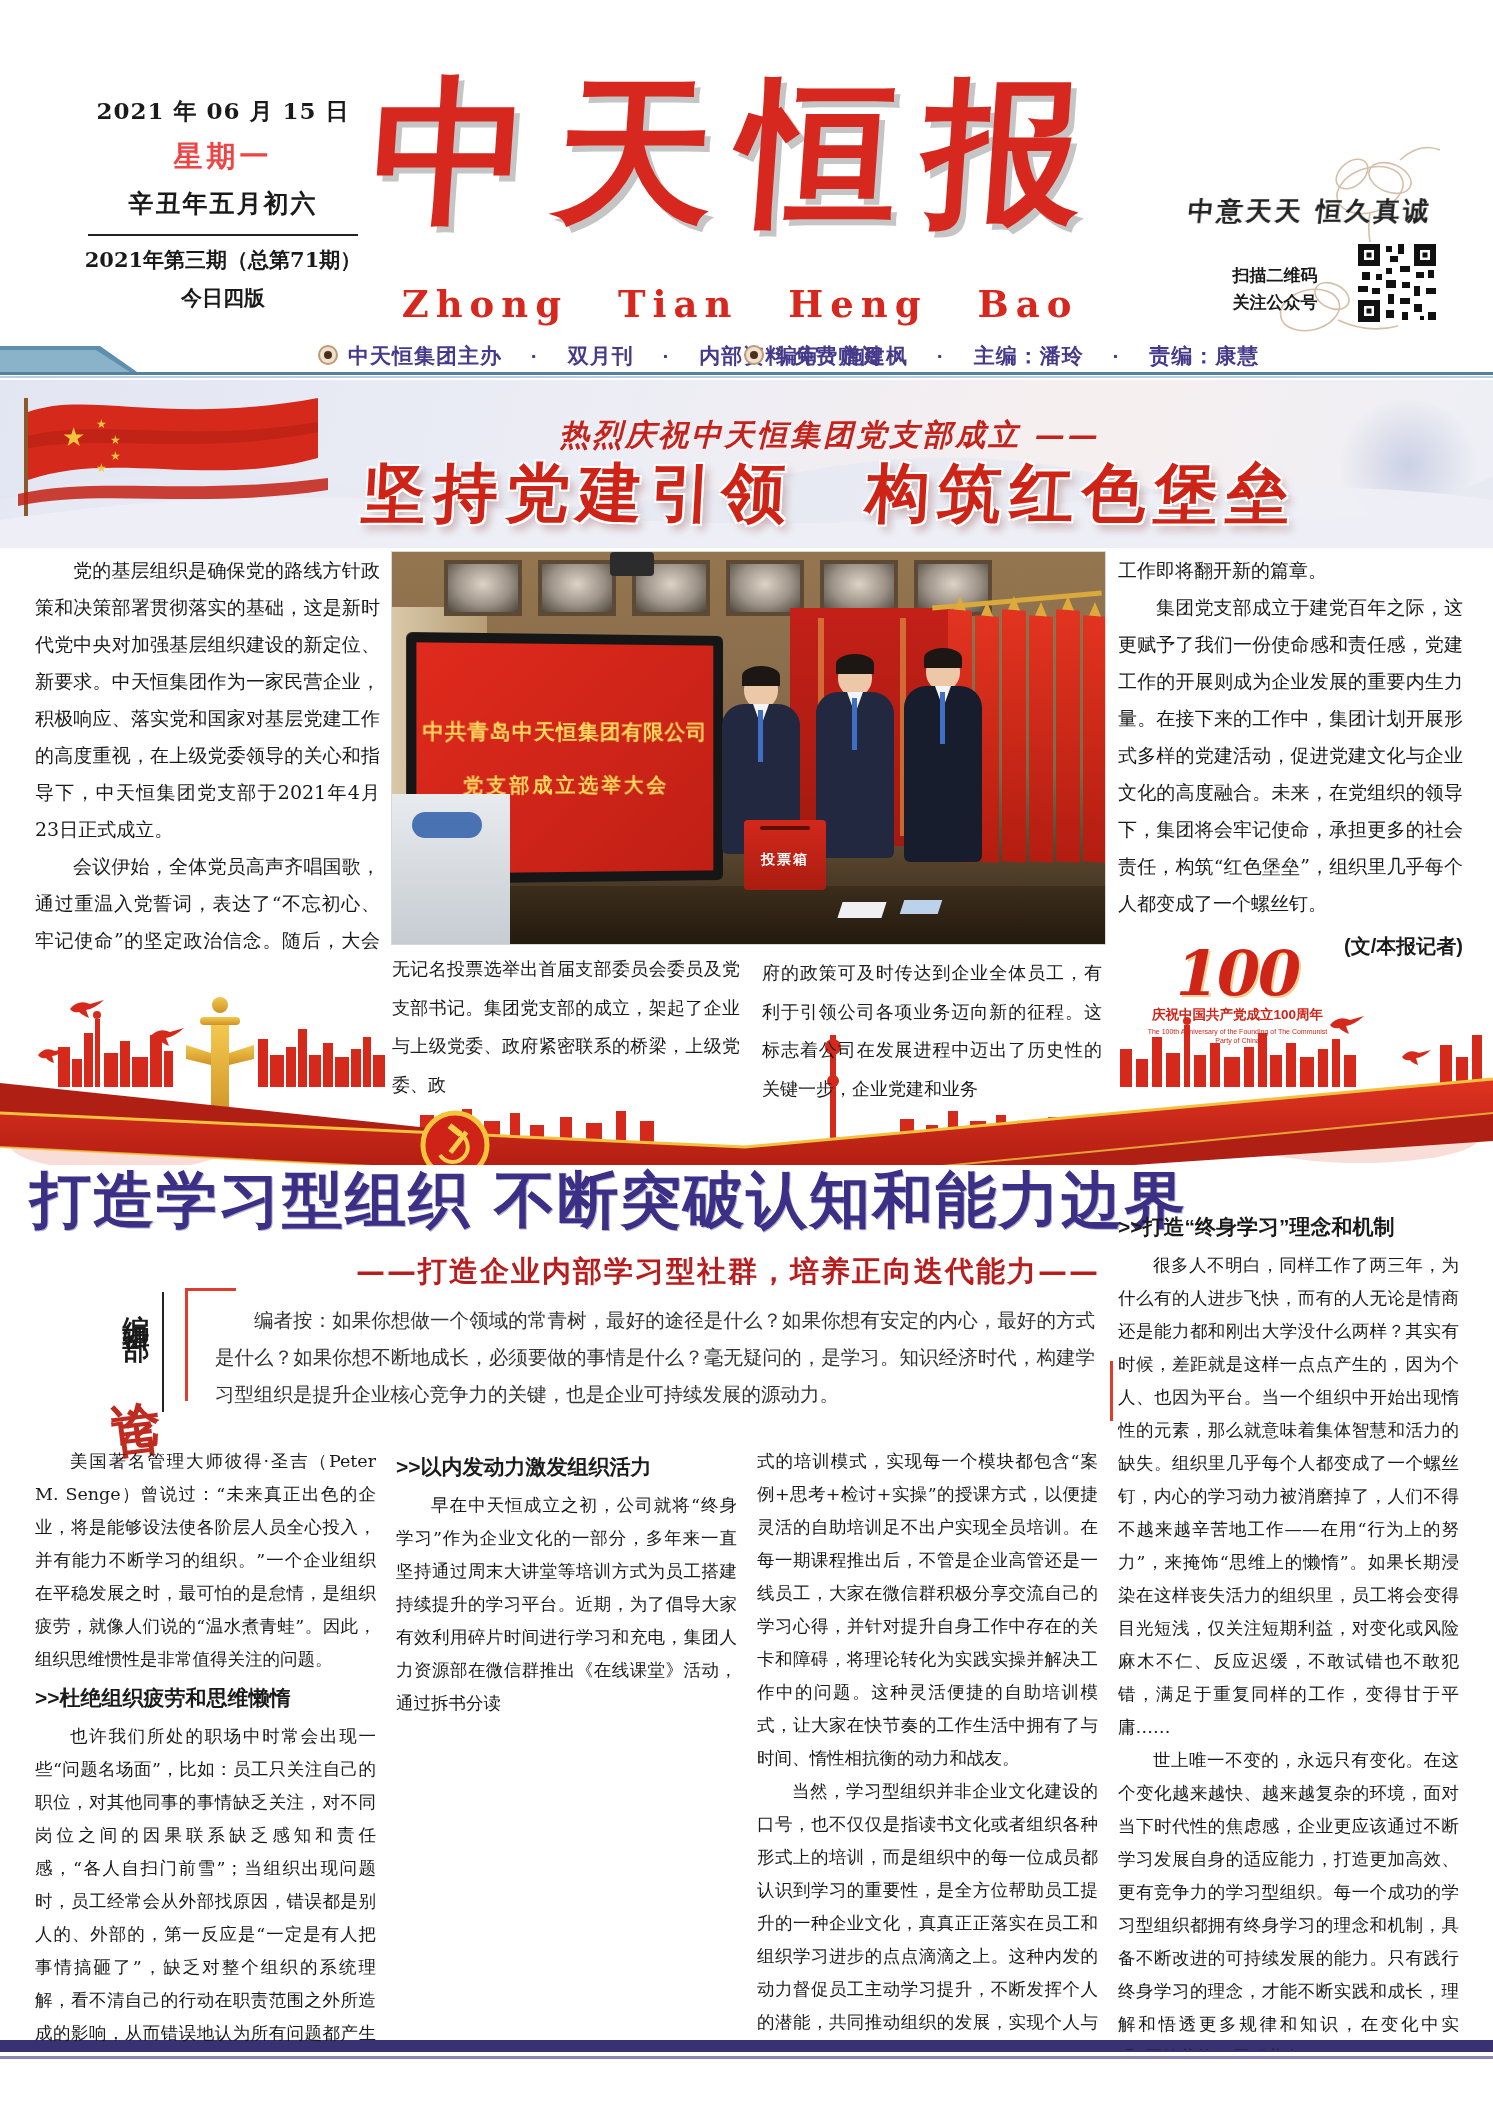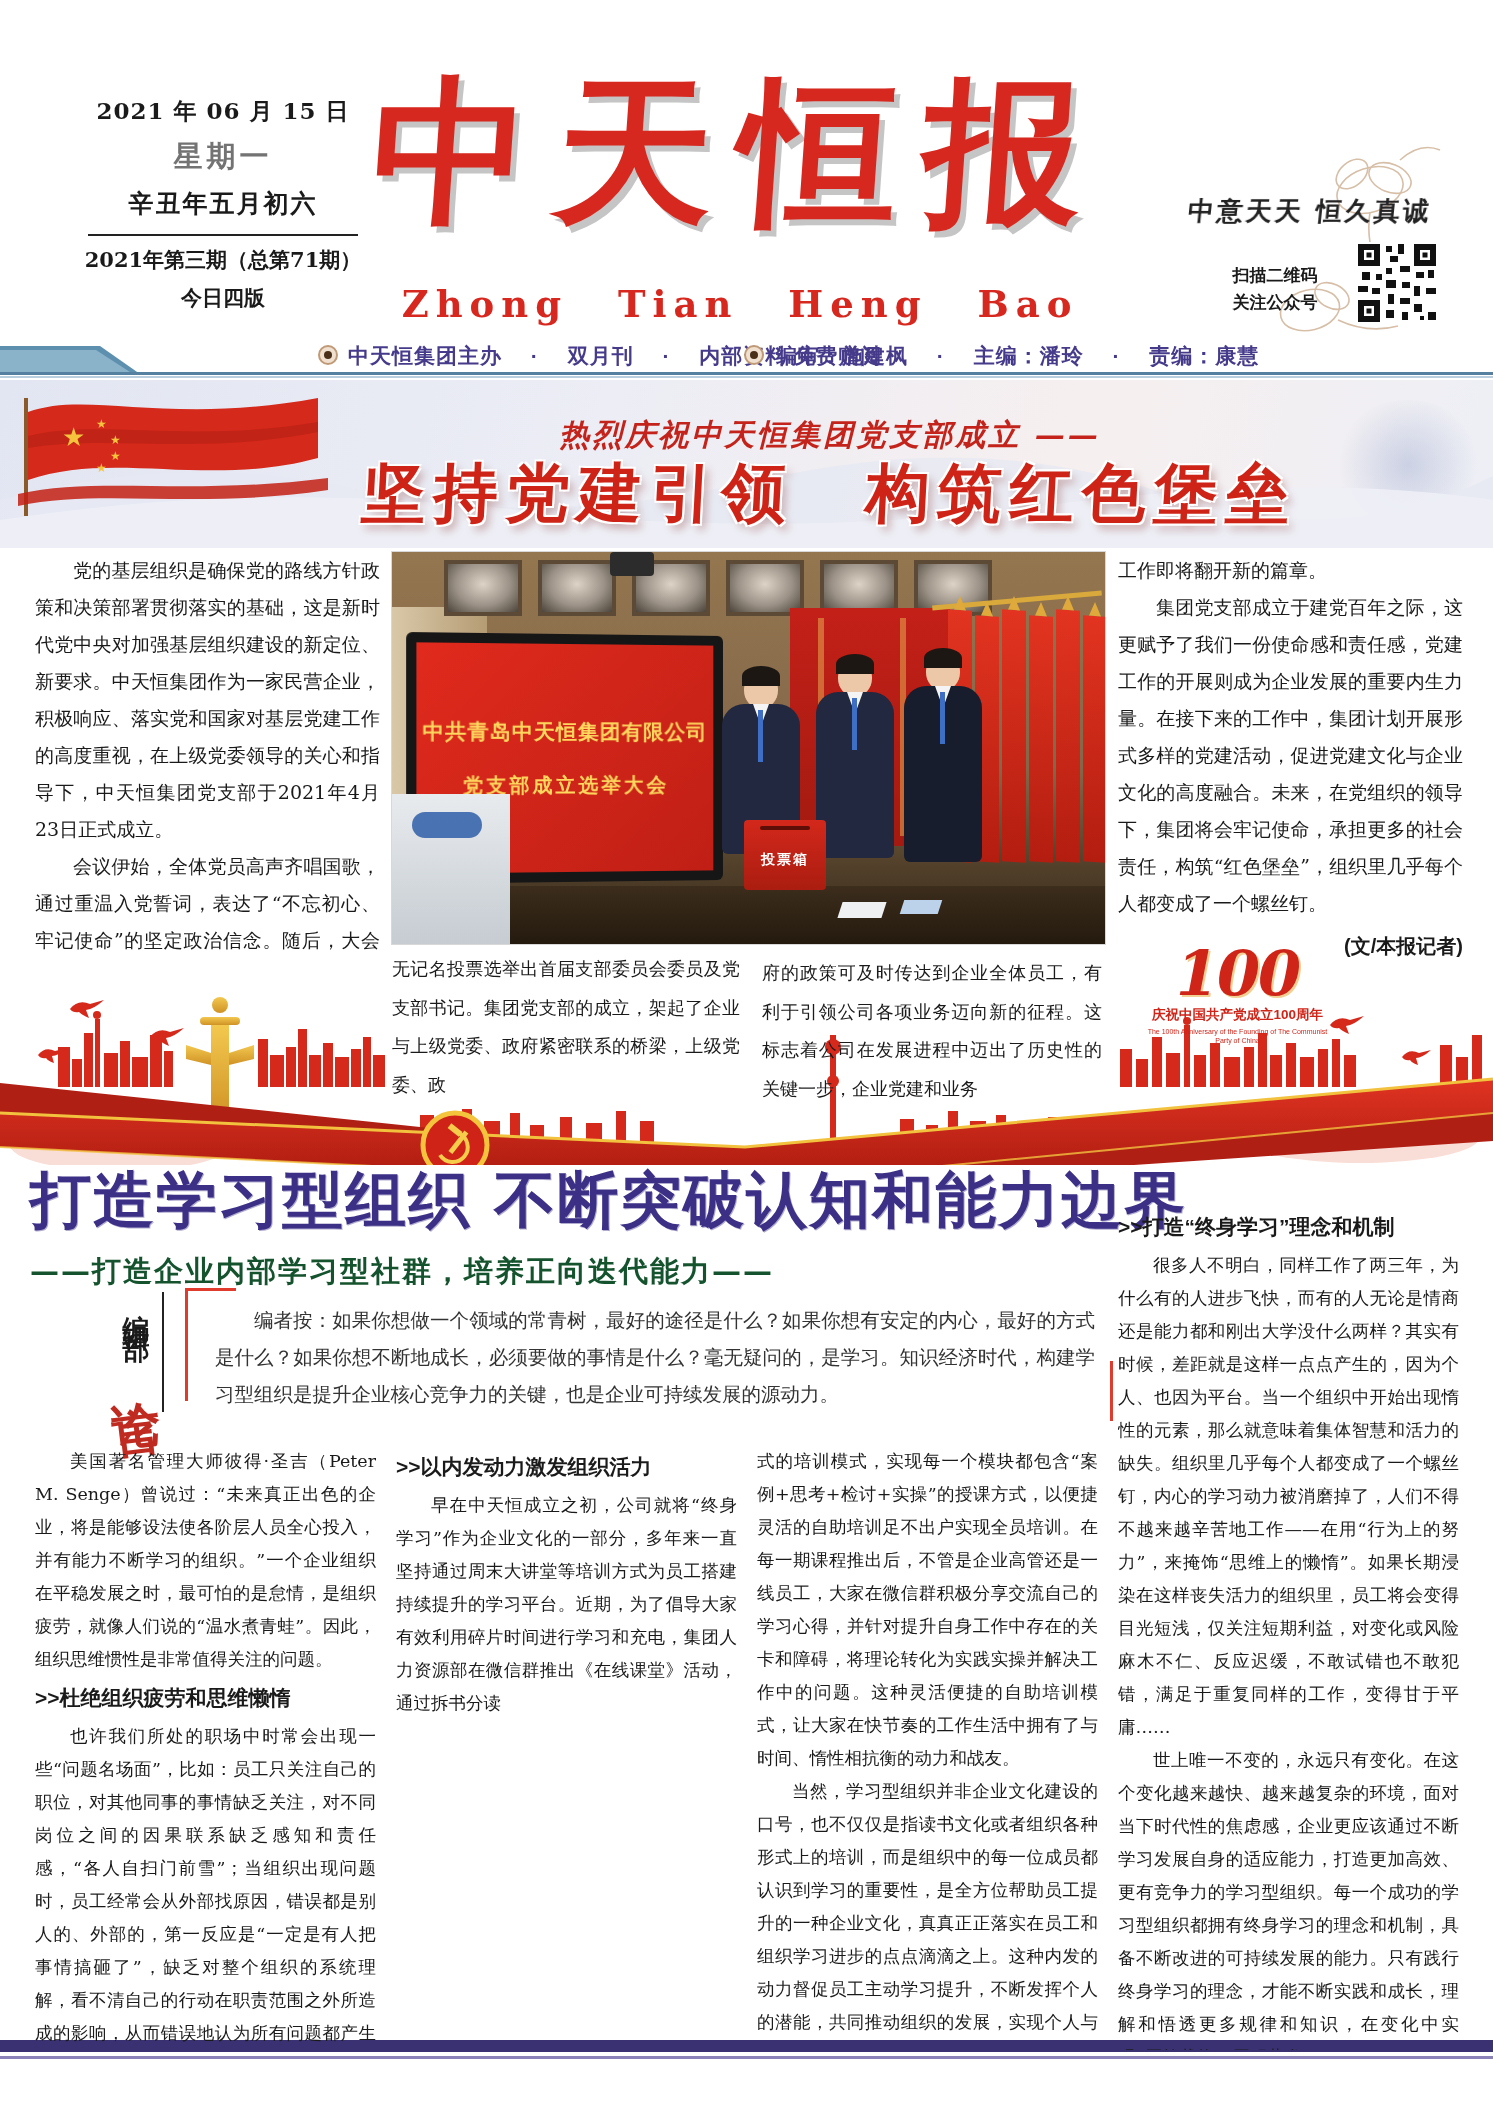--- a/index.html
+++ b/index.html
@@ -3,21 +3,21 @@
 <meta charset="utf-8">
 <style>
   html,body{margin:0;padding:0;background:#888;}
   .page{position:relative;width:1493px;height:2111px;background:#fff;overflow:hidden;
         font-family:"DejaVu Serif", serif;color:#1a1a1a;margin:0 auto;}
   .abs{position:absolute;}
 
   
   .date-block{left:58px;top:96px;width:330px;text-align:center;font-weight:bold;}
   .date-line{font-size:23px;letter-spacing:1px;}
-  .weekday{font-size:29px;color:#737373;margin-top:10px;letter-spacing:4px;}
+  .weekday{font-size:29px;color:#ef4444;margin-top:10px;letter-spacing:4px;}
   .lunar{font-size:25px;margin-top:10px;letter-spacing:2px;}
   .date-rule{border-top:2px solid #222;margin:14px 30px 10px 30px;}
   .issue{font-size:21px;}
   .edition{font-size:21px;margin-top:10px;}
 
   .masthead-title{left:300px;top:52px;width:880px;text-align:center;
     font-size:158px;line-height:200px;font-weight:900;color:#d7281f;letter-spacing:26px;
     transform:skewX(-4deg);text-shadow:6px 6px 0 rgba(150,150,150,.55);white-space:nowrap;}
   .masthead-pinyin{left:300px;top:282px;width:880px;text-align:center;color:#d7281f;
     font-size:37px;font-weight:bold;letter-spacing:7px;word-spacing:30px;white-space:nowrap;}
@@ -100,22 +100,22 @@
   
   .anniv{left:1140px;top:942px;width:195px;text-align:center;color:#cf2418;z-index:3;}
   .anniv-number{font-size:62px;line-height:64px;font-weight:900;font-style:italic;letter-spacing:-2px;
     text-shadow:2px 2px 0 rgba(230,170,60,.55);}
   .anniv-cn{font-size:13.5px;font-weight:bold;font-family:"Liberation Sans",sans-serif;}
   .anniv-en{font-size:7px;margin-top:3px;font-family:"Liberation Sans",sans-serif;line-height:9px;}
 
   
   .a2-title{left:30px;top:1160px;width:1070px;text-align:center;font-size:61px;font-weight:900;
     color:#3b2f86;letter-spacing:2px;white-space:nowrap;text-shadow:1px 1px 0 rgba(60,48,134,.4);}
-  .a2-subtitle{left:30px;top:1252px;width:1070px;text-align:left;font-size:29px;font-weight:bold;
-    color:#14532d;letter-spacing:2px;}
+  .a2-subtitle{left:30px;top:1252px;width:1070px;text-align:right;font-size:29px;font-weight:bold;
+    color:#b91c1c;letter-spacing:2px;}
   .ed-label{left:118px;top:1292px;writing-mode:vertical-rl;font-size:27px;font-weight:bold;
     letter-spacing:10px;border-right:2px solid #222;padding-right:8px;height:120px;font-family:"Liberation Sans",sans-serif;}
   .ed-script{left:104px;top:1368px;writing-mode:vertical-rl;font-size:48px;line-height:52px;
     color:#bf2b20;font-weight:900;transform:rotate(-7deg);letter-spacing:-4px;}
   .ed-note{left:215px;top:1302px;width:880px;font-family:"Liberation Sans",sans-serif;
     font-size:19.5px;line-height:37px;color:#333;text-align:justify;}
   .ed-note .corner-tl{position:absolute;left:-30px;top:-14px;width:48px;height:110px;
     border-left:3px solid #e03c2d;border-top:3px solid #e03c2d;}
   .ed-note .corner-br{position:absolute;right:-18px;bottom:-8px;width:14px;height:60px;
     border-right:3px solid #e03c2d;}

